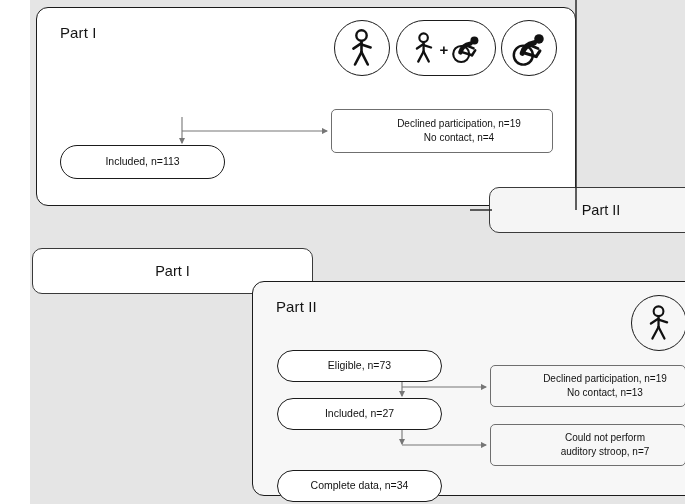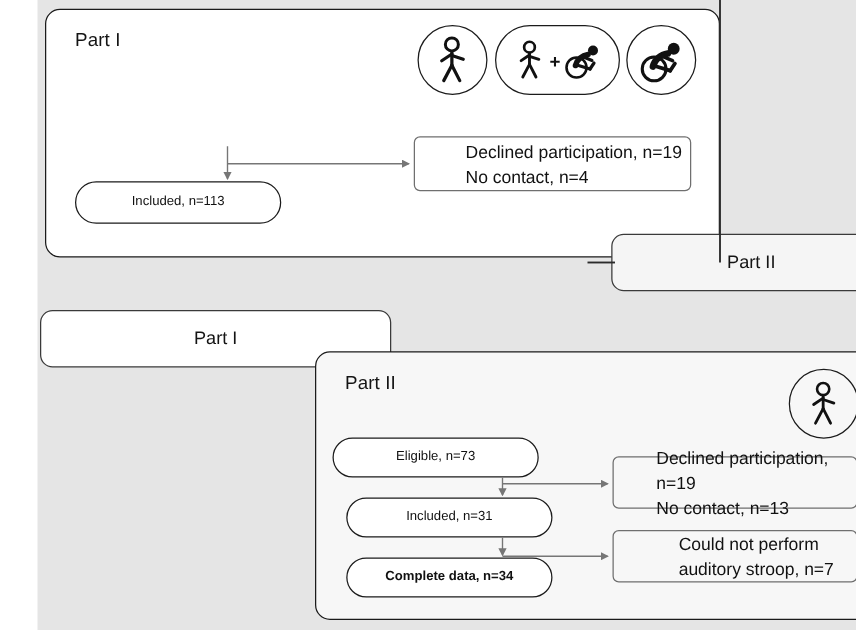--- a/index.html
+++ b/index.html
@@ -70,22 +70,23 @@
 
   .rbox {
     position: absolute;
     box-sizing: border-box;
     border: 1.1px solid #6f6f6f;
     border-radius: 5px;
     background: #ffffff;
     display: flex;
     align-items: center;
     justify-content: center;
-    font-size: 14px;
-    color: #111111;
+    font-size: 10px;
+    color: #111111;
+    text-align: center;
     line-height: 1.45;
     white-space: pre-line;
     padding-left: 34px;
   }
   .rbox.tinted { background: #f7f7f7; }
 
   .icon-circle {
     position: absolute;
     box-sizing: border-box;
     border: 1.5px solid #1b1b1b;
@@ -205,25 +206,25 @@
     <svg width="32" height="38" viewBox="0 0 34 40" aria-hidden="true">
       <circle cx="16.5" cy="7.5" r="5.2" fill="none" stroke="#111" stroke-width="2.2"></circle>
       <path d="M16.5 13.4 L16.5 24.5" stroke="#111" stroke-width="2.4" stroke-linecap="round" fill="none"></path>
       <path d="M16.5 15.2 L8.4 20.6" stroke="#111" stroke-width="2.4" stroke-linecap="round" fill="none"></path>
       <path d="M16.5 16.4 L25.6 19.4" stroke="#111" stroke-width="2.4" stroke-linecap="round" fill="none"></path>
       <path d="M16.5 24.2 L10.0 36.5" stroke="#111" stroke-width="2.4" stroke-linecap="round" fill="none"></path>
       <path d="M16.5 24.2 L22.8 36.5" stroke="#111" stroke-width="2.4" stroke-linecap="round" fill="none"></path>
     </svg>
   </div>
 
-  <div class="pill" style="left:236px; top:350px; width:165px; height:32px;">Eligible, n=73</div>
-
-  <div class="pill" style="left:247px; top:398px; width:165px; height:32px;">Included, n=31</div>
-
-  <div class="pill" style="left:247px; top:446px; width:165px; height:32px;font-weight:bold;">Complete data, n=34</div>
+  <div class="pill" style="left:247px; top:350px; width:165px; height:32px;">Eligible, n=73</div>
+
+  <div class="pill" style="left:247px; top:398px; width:165px; height:32px;">Included, n=27</div>
+
+  <div class="pill" style="left:247px; top:470px; width:165px; height:32px;">Complete data, n=34</div>
 
   <div class="rbox tinted" style="left:460px; top:365px; width:196px; height:42px;">Declined participation, n=19
 No contact, n=13</div>
 
   <div class="rbox tinted" style="left:460px; top:424px; width:196px; height:42px;">Could not perform
 auditory stroop, n=7</div>
 
   <svg class="wires">
     <defs>
       <marker id="ah" markerWidth="6" markerHeight="6" refX="5" refY="3" orient="auto">

